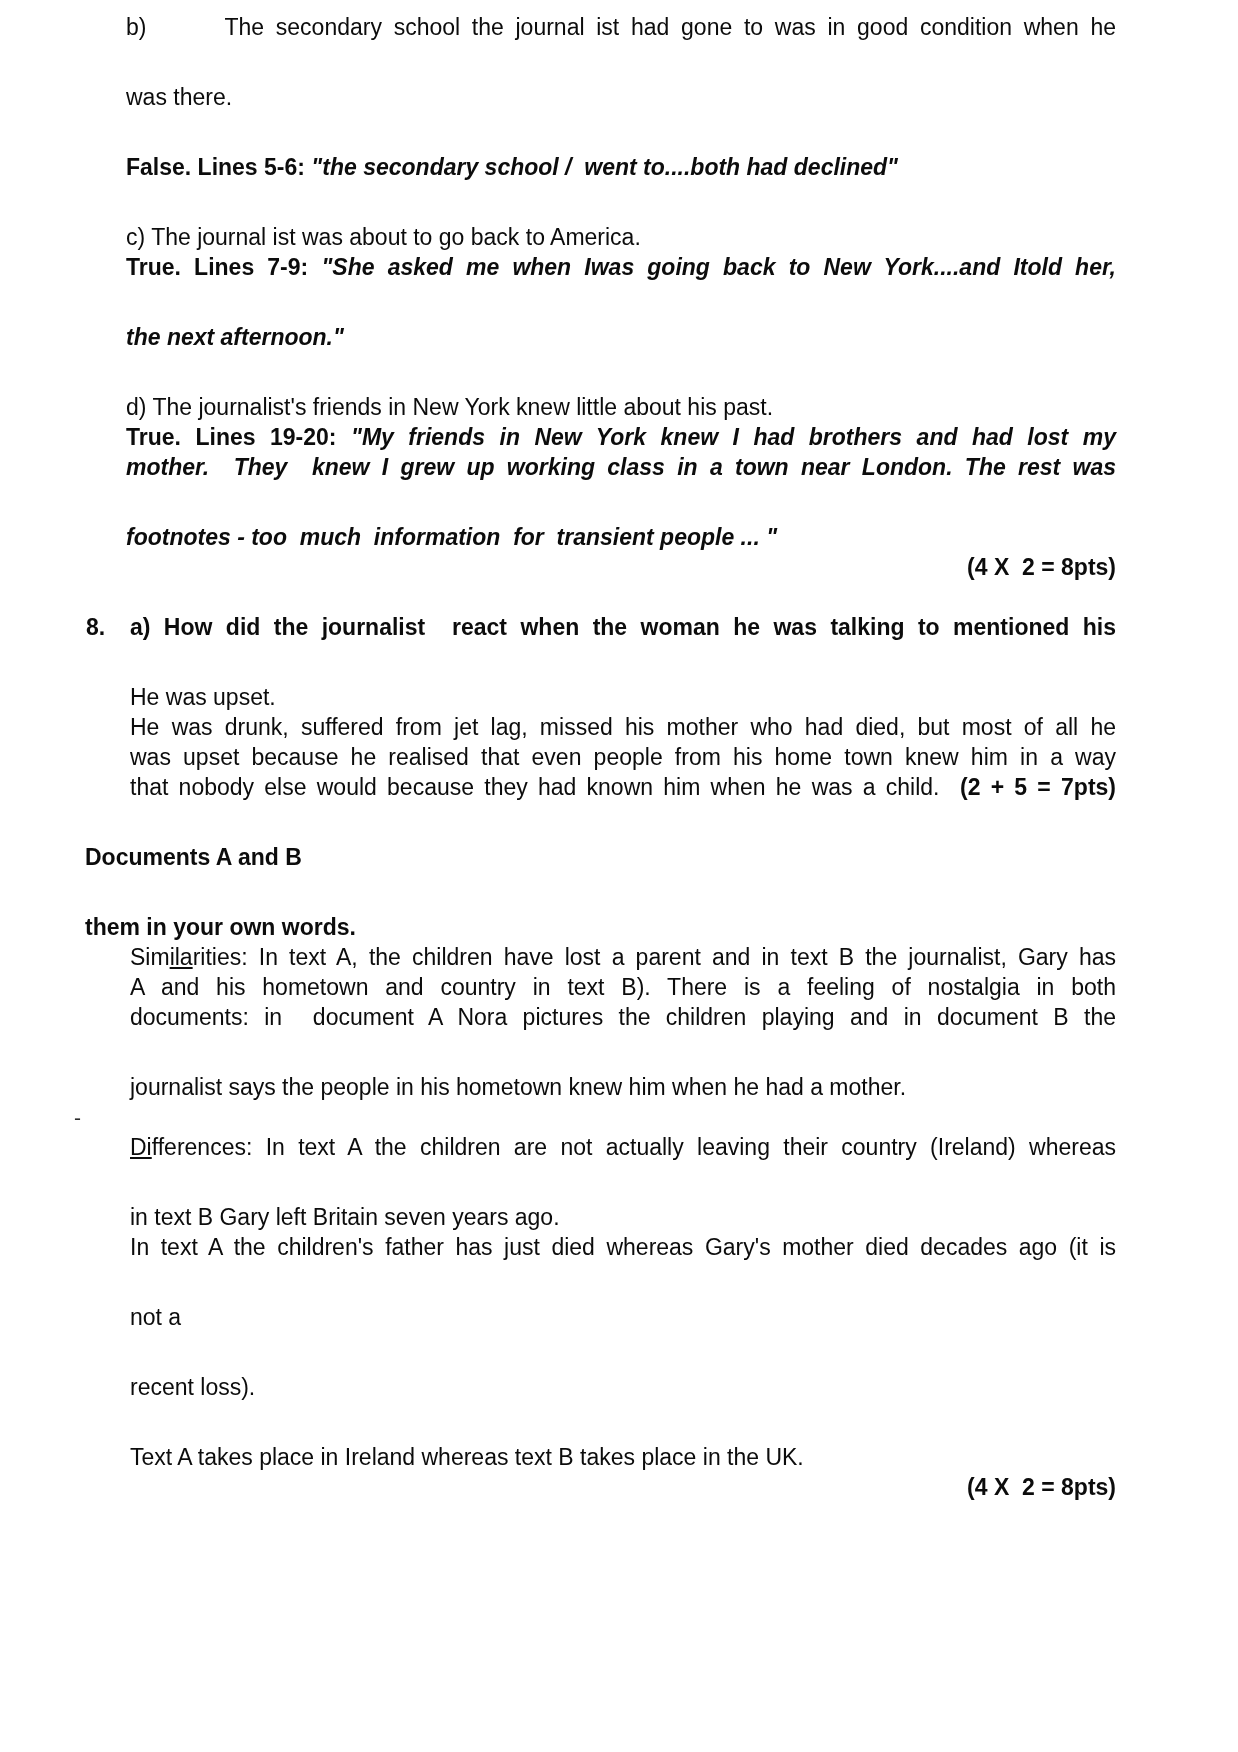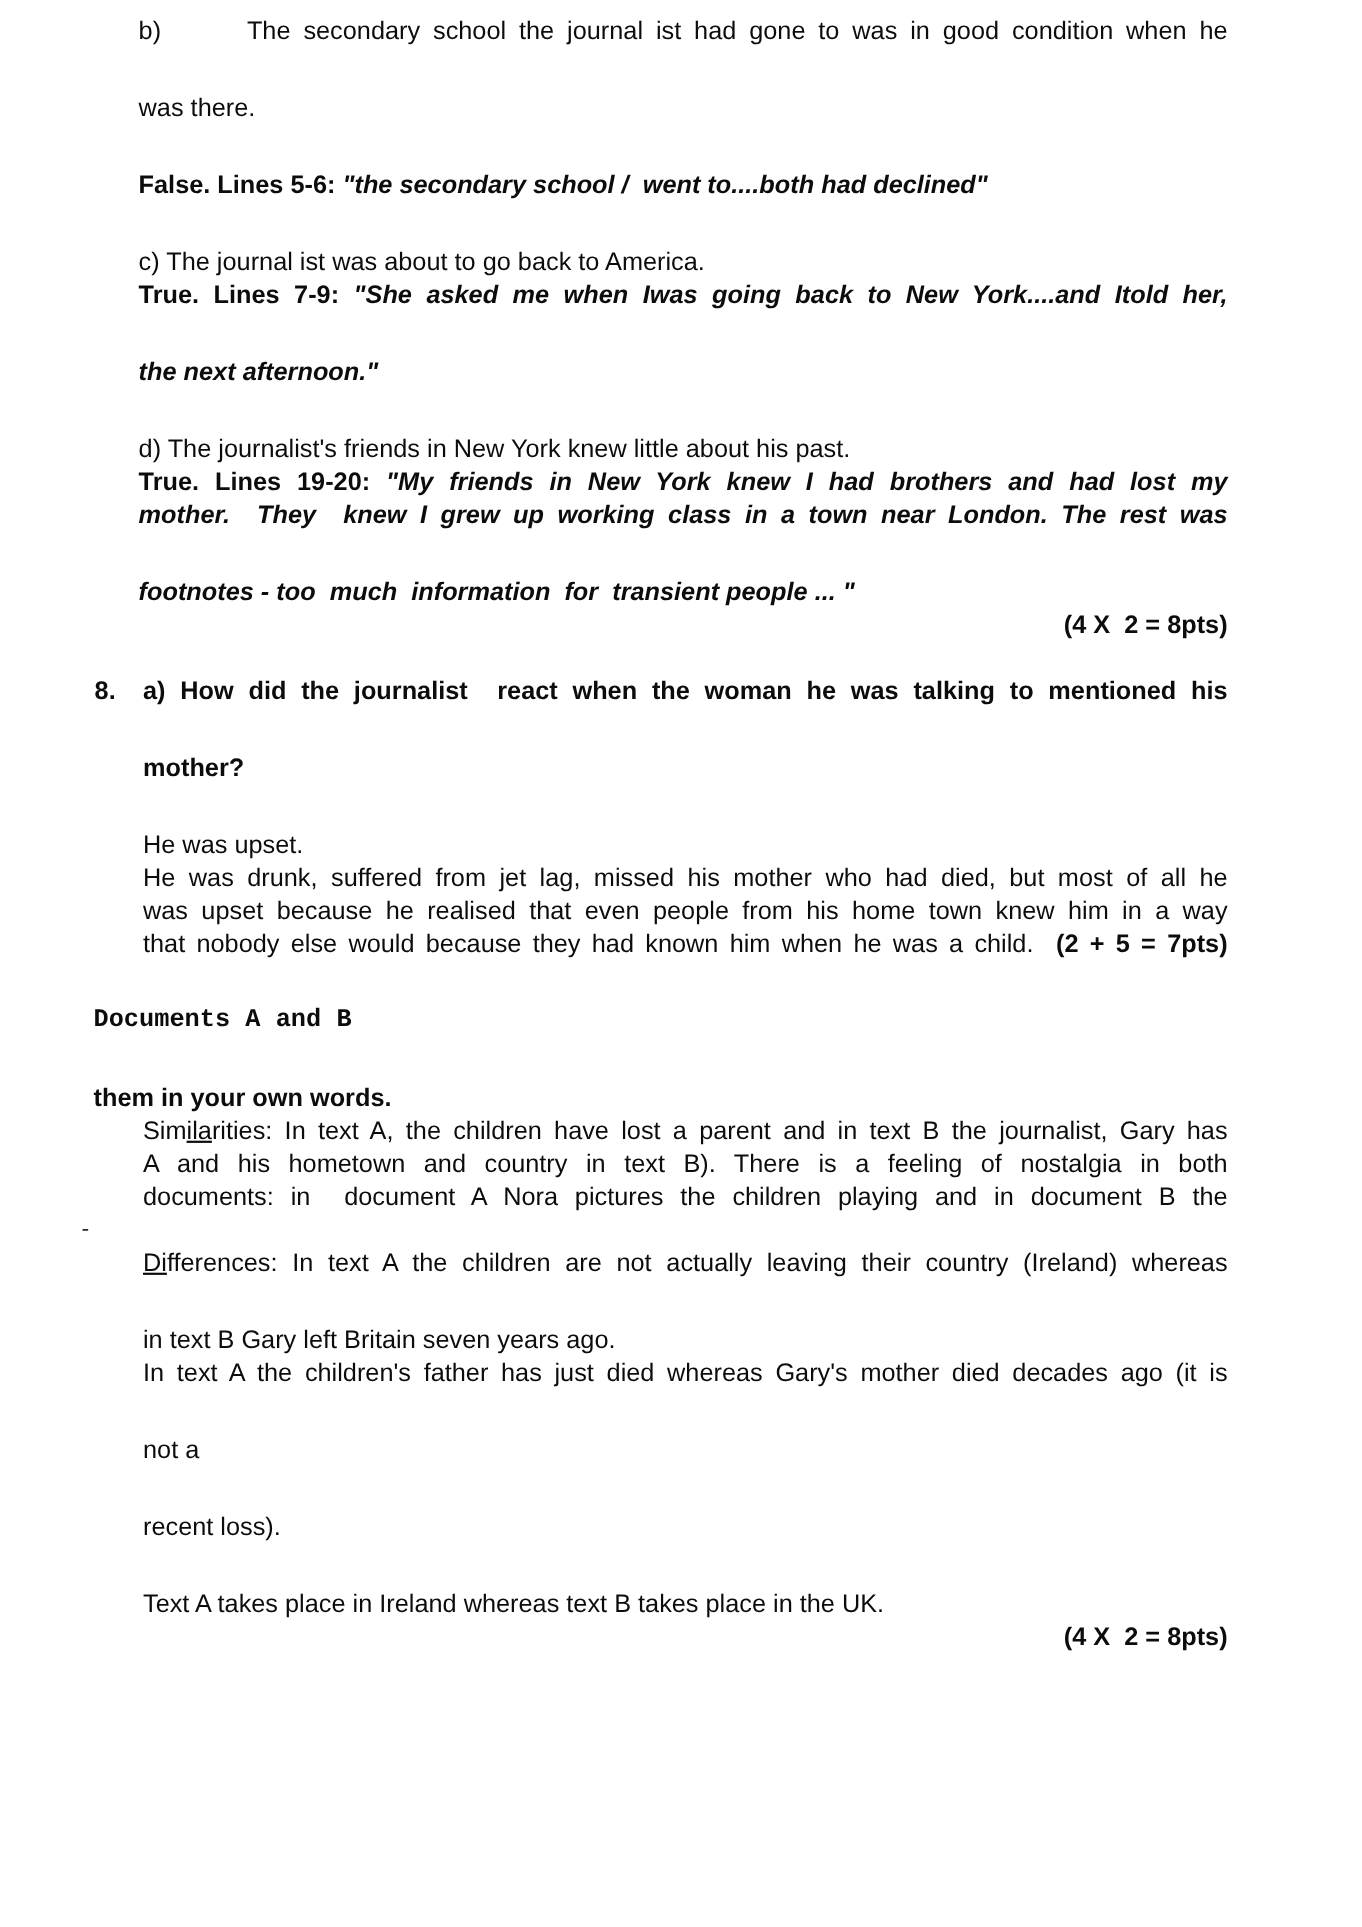--- a/index.html
+++ b/index.html
@@ -10,21 +10,21 @@
     font-size:23px;color:#0c0c0c;
     -webkit-font-smoothing:antialiased;
   }
   .page{position:relative;width:1238px;height:1752px;background:#ffffff;overflow:hidden;}
   .content{position:absolute;top:12px;left:0;width:1066px;}
   .blk{position:relative;}
   .indent-deep{margin-left:126px;width:990px;}
   .indent-deep2{margin-left:130px;width:986px;}
   .indent-shallow{margin-left:85px;width:1031px;}
   .blk-q8{margin-top:30px;}
-  .blk-docs-heading{margin-top:34px;font-family:Liberation Mono, monospace;}
+  .blk-docs-heading{margin-top:34px;}
   .blk-docs-task{margin-top:32px;}
   .blk-differences{margin-top:30px;}
   .line{line-height:30px;white-space:pre-wrap;text-align:left;}
   .line-gap{margin-top:31px;}
   .a-j{text-align:justify;text-align-last:justify;}
   .a-r{text-align:right;text-align-last:right;}
   .a-l{text-align:left;text-align-last:left;margin-top:40px;}
   .s-r{font-weight:normal;font-style:normal;}
   .s-b{font-weight:bold;}
   .s-bi{font-weight:bold;font-style:italic;}
@@ -47,36 +47,36 @@
         <div class="line a-l"><span class="s-bi">the next afternoon."</span></div>
         <div class="line a-l"><span class="s-r">d) The journalist's friends in New York knew little about his past.</span></div>
         <div class="line a-j"><span class="s-b">True. Lines 19-20: </span><span class="s-bi">"My friends in New York knew I had brothers and had lost my</span></div>
         <div class="line a-j"><span class="s-bi">mother.  They  knew I grew up working class in a town near London. The rest was</span></div>
         <div class="line a-l"><span class="s-bi">footnotes - too  much  information  for  transient people ... "</span></div>
         <div class="line a-r"><span class="s-b">(4 X  2 = 8pts)</span></div>
       </div>
       <div class="blk blk-q8 indent-deep2">
         <span class="blk-num">8.</span>
         <div class="line a-j"><span class="s-b">a) How did the journalist  react when the woman he was talking to mentioned his</span></div>
-        <div class="line a-l"><span class="s-b">mother?</span></div>
         <div class="line a-l"><span class="s-r">He was upset.</span></div>
         <div class="line a-j"><span class="s-r">He was drunk, suffered from jet lag, missed his mother who had died, but most of all he</span></div>
         <div class="line a-j"><span class="s-r">was upset because he realised that even people from his home town knew him in a way</span></div>
         <div class="line a-j"><span class="s-r">that nobody else would because they had known him when he was a child.  </span><span class="s-b">(2 + 5 = 7pts)</span></div>
       </div>
       <div class="blk blk-docs-heading indent-shallow">
         <div class="line a-l"><span class="s-b">Documents A and B</span></div>
       </div>
       <div class="blk blk-docs-task indent-shallow">
         <div class="line a-l"><span class="s-b">them in your own words.</span></div>
       </div>
       <div class="blk blk-similarities indent-deep2">
         <div class="line a-j"><span class="s-r">Sim</span><span class="s-u">ila</span><span class="s-r">rities: In text A, the children have lost a parent and in text B the journalist, Gary has</span></div>
         <div class="line a-j"><span class="s-r">A and his hometown and country in text B). There is a feeling of nostalgia in both</span></div>
         <div class="line a-j"><span class="s-r">documents: in  document A Nora pictures the children playing and in document B the</span></div>
+        <div class="line a-l"><span class="s-r">journalist says the people in his hometown knew him when he had a mother.</span></div>
       </div>
       <div class="blk blk-differences indent-deep2">
         <div class="line a-j"><span class="s-u">Di</span><span class="s-r">fferences: In text A the children are not actually leaving their country (Ireland) whereas</span></div>
         <div class="line a-l"><span class="s-r">in text B Gary left Britain seven years ago.</span></div>
         <div class="line a-j"><span class="s-r">In text A the children's father has just died whereas Gary's mother died decades ago (it is</span></div>
         <div class="line a-l"><span class="s-r">not a</span></div>
         <div class="line a-l"><span class="s-r">recent loss).</span></div>
         <div class="line a-l"><span class="s-r">Text A takes place in Ireland whereas text B takes place in the UK.</span></div>
         <div class="line a-r"><span class="s-b">(4 X  2 = 8pts)</span></div>
       </div>

